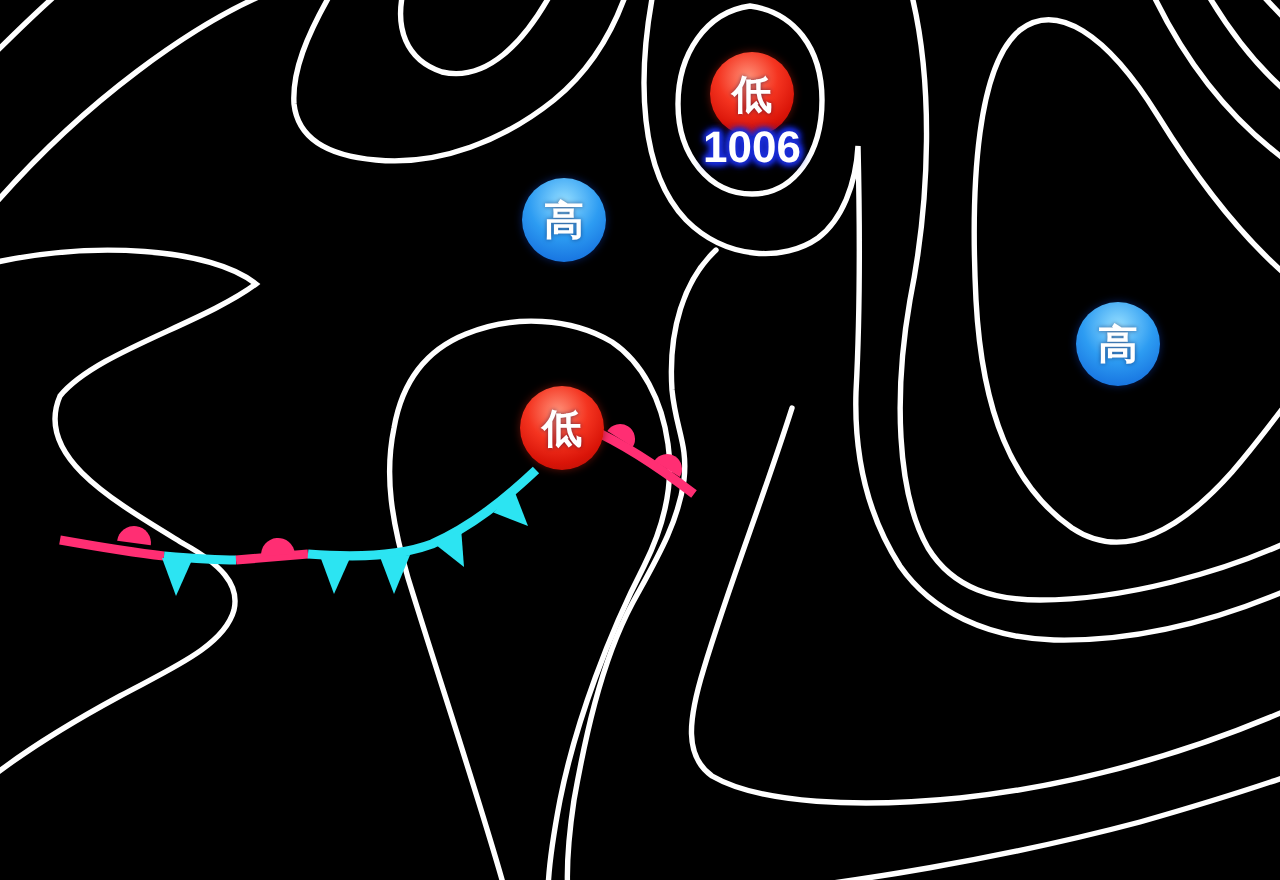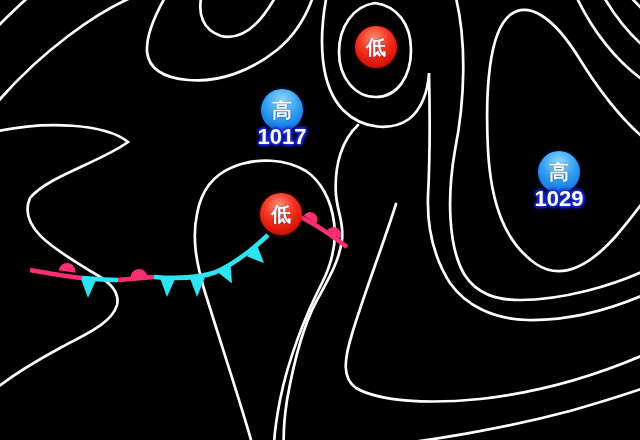--- a/index.html
+++ b/index.html
@@ -84,35 +84,34 @@
       <path class="front-line" stroke="#ff2e73" stroke-width="4.6" d="M 294,214 C 310,221 330,234 347,247"></path>
       <path fill="#ff2e73" transform="rotate(32 310 219.5)" d="M 302.5,219.5 A 7.5,7.5 0 0 1 317.5,219.5 Z"></path>
       <path fill="#ff2e73" transform="rotate(32 333.5 234.5)" d="M 326,234.5 A 7.5,7.5 0 0 1 341,234.5 Z"></path>
     </g>
   </svg>
 
   <div class="marker low" style="left: 376px; top: 26px;">
     <div class="bubble">
       <span>低</span>
     </div>
+    <div class="val">1006</div>
   </div>
 
   <div class="marker high" style="left: 282px; top: 89px;">
     <div class="bubble">
       <span>高</span>
     </div>
-    <div class="val">1017</div>
   </div>
 
   <div class="marker low" style="left: 281px; top: 193px;">
     <div class="bubble">
       <span>低</span>
     </div>
   </div>
 
   <div class="marker high" style="left: 559px; top: 151px;">
     <div class="bubble">
       <span>高</span>
     </div>
-    <div class="val">1029</div>
   </div>
 
 </div>
 
 </body></html>

